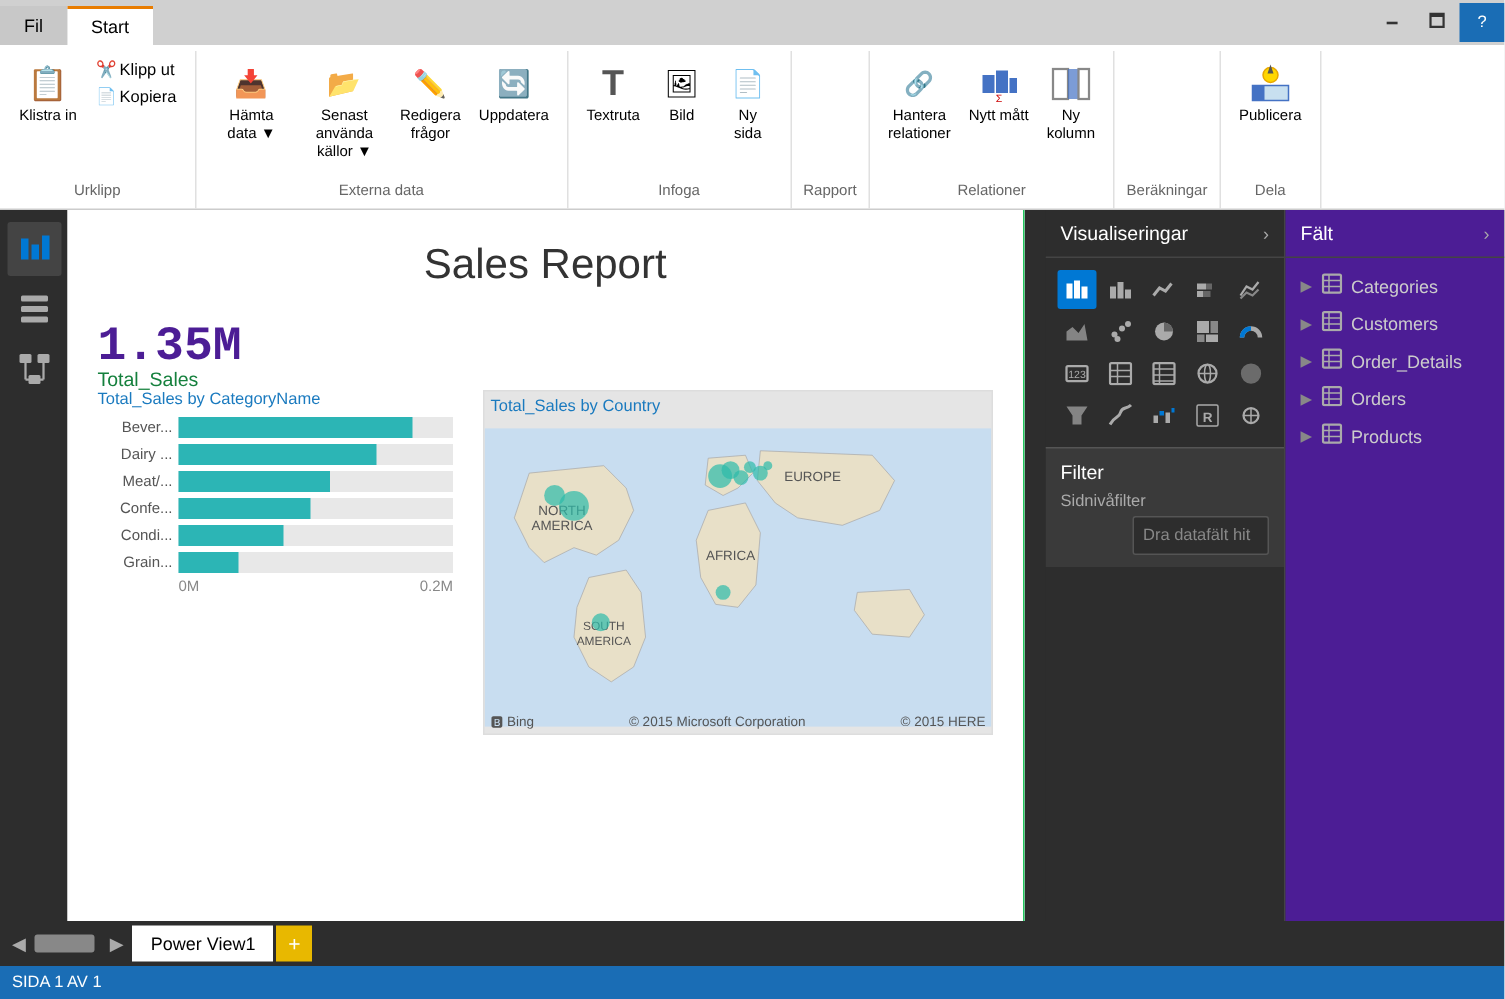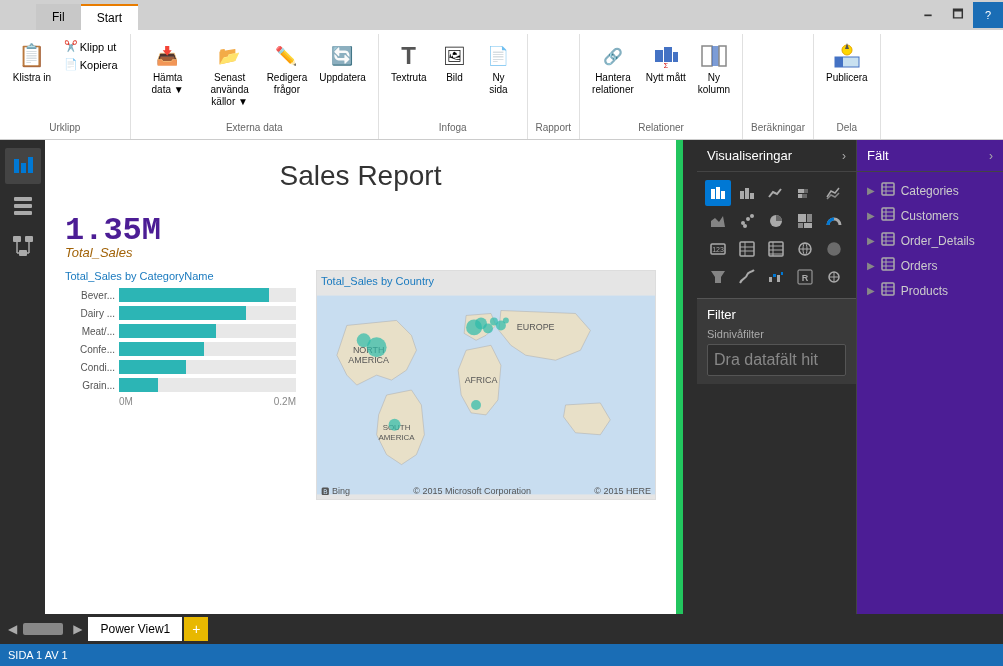--- a/index.html
+++ b/index.html
@@ -22,25 +22,25 @@
 
     
     .main-layout { display: flex; height: calc(666px - 140px - 30px - 22px); }
 
     
     .left-sidebar { width: 45px; background: #2d2d2d; display: flex; flex-direction: column; align-items: center; padding-top: 8px; gap: 4px; }
     .sidebar-icon { width: 36px; height: 36px; display: flex; align-items: center; justify-content: center; cursor: pointer; color: white; font-size: 18px; border-radius: 2px; }
     .sidebar-icon.active { background: #444; }
 
     
-    .canvas-area { flex: 1; background: white; padding: 20px; overflow: hidden; position: relative; border-right: 7px solid #22c55e; }
+    .canvas-area { flex: 1; background: white; padding: 20px; overflow: hidden; position: relative; border-right: 1px solid #22c55e; }
     .report-title { text-align: center; font-size: 28px; font-weight: 300; color: #333; margin-bottom: 20px; }
     .metric-value { font-size: 32px; font-weight: bold; color: #4c1d95; font-family: Liberation Mono, monospace; }
-    .metric-label { font-size: 13px; color: #a16207; margin-top: -4px; font-style: italic; }
-    .chart-section { display: flex; gap: 20px; margin-top: 10px; }
+    .metric-label { font-size: 13px; color: #15803d; margin-top: -4px; }
+    .chart-section { display: flex; gap: 20px; }
     .bar-chart-area { width: 240px; }
     .bar-chart-title { font-size: 11px; color: #1a7abf; margin-bottom: 6px; }
     .bar-row { display: flex; align-items: center; margin-bottom: 4px; }
     .bar-label { font-size: 10px; color: #555; width: 50px; text-align: right; margin-right: 4px; }
     .bar-track { flex: 1; background: #e8e8e8; height: 14px; }
     .bar-fill { height: 100%; background: #2cb5b5; }
     .bar-axis { display: flex; justify-content: space-between; margin-top: 4px; font-size: 10px; color: #888; padding-left: 54px; gap: 19px; }
 
     
     .map-area { flex: 1; position: relative; border: 1px solid #ddd; background: #e5e5e5; min-width: 340px; height: 230px; }
@@ -56,21 +56,21 @@
     .panel-header { display: flex; align-items: center; justify-content: space-between; padding: 8px 10px; color: white; font-size: 13px; font-weight: 500; border-bottom: 1px solid #444; }
     .panel-expand { color: #aaa; cursor: pointer; font-size: 12px; }
 
     .viz-icons-grid { display: grid; grid-template-columns: repeat(5, 1fr); gap: 2px; padding: 8px; }
     .viz-icon { width: 26px; height: 26px; display: flex; align-items: center; justify-content: center; cursor: pointer; color: #ccc; font-size: 14px; border-radius: 2px; }
     .viz-icon.active { background: #0078d4; color: white; }
 
     .filter-panel { background: #3a3a3a; border-top: 1px solid #555; padding: 8px 10px; }
     .filter-header { color: white; font-size: 13px; margin-bottom: 6px; }
     .filter-label { color: #aaa; font-size: 11px; margin-bottom: 4px; }
-    .filter-drop-area { background: #2d2d2d; border: 1px solid #555; padding: 6px; color: #888; font-size: 16px; border-radius: 2px; }
+    .filter-drop-area { background: #2d2d2d; border: 1px solid #555; padding: 6px; color: #888; font-size: 11px; border-radius: 2px; margin-left: 48px; }
 
     .fields-list { padding: 6px 0; overflow-y: auto; flex: 1; }
     .field-item { display: flex; align-items: center; padding: 4px 10px; cursor: pointer; color: #ccc; gap: 6px; }
     .field-item .expand-arrow { color: #888; font-size: 10px; }
     .field-item .table-icon { color: #aaa; font-size: 12px; }
     .field-item .field-name { font-size: 12px; }
 
     
     .bottom-bar { height: 30px; background: #2d2d2d; display: flex; align-items: center; padding: 0 4px; gap: 2px; }
     .page-tab { background: white; padding: 4px 12px; font-size: 12px; cursor: pointer; height: 24px; display: flex; align-items: center; }
@@ -82,21 +82,21 @@
     
     .scroll-handle { width: 40px; height: 12px; background: #888; border-radius: 2px; margin-right: 4px; }
 
     
     .window-controls { position: absolute; top: 2px; right: 0; display: flex; gap: 0; }
     .win-btn { width: 30px; height: 26px; display: flex; align-items: center; justify-content: center; font-size: 12px; cursor: pointer; color: #333; }
   </style>
 </head>
 <body>
 
-<div style="position:relative; background:#d0d0d0; height:30px; display:flex; align-items:flex-end;padding-left:36px;">
+<div style="position:relative; background:#d0d0d0; height:30px; display:flex; align-items:flex-end;">
   <div class="top-tab inactive">
     <span>Fil</span>
   </div>
   <div class="top-tab active">
     <span>Start</span>
   </div>
   <div class="window-controls">
     <div class="win-btn">🗕</div>
     <div class="win-btn">🗖</div>
     <div class="win-btn" style="background:#1a6db5; color:white; font-size:11px;">?</div>

